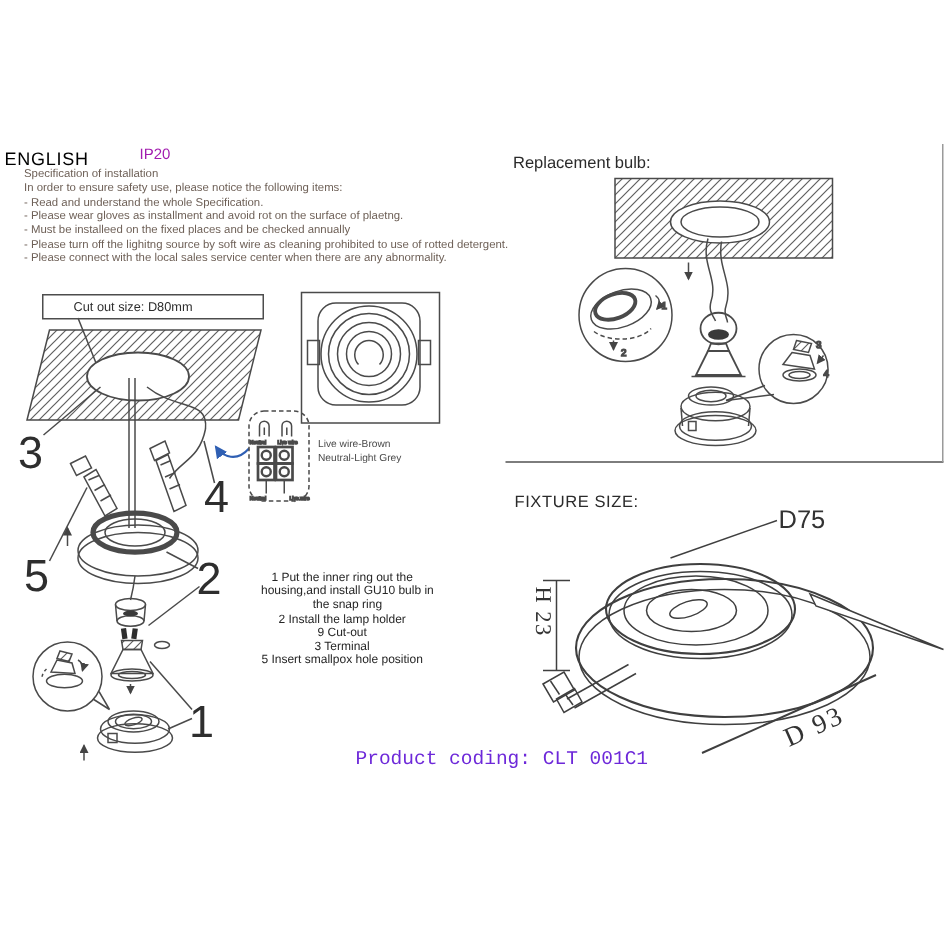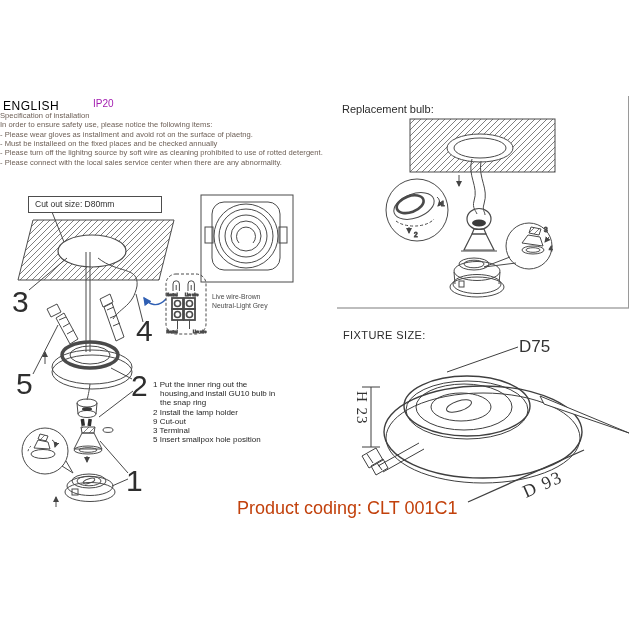--- a/index.html
+++ b/index.html
@@ -2,29 +2,29 @@
 <html><head>
 <meta charset="utf-8">
 <style>
   html,body{margin:0;padding:0;background:#fff;}
   #page{position:relative;width:630px;height:630px;background:#ffffff;overflow:hidden;
         font-family:"Liberation Sans",sans-serif;color:#2e2e2e;}
   #art{position:absolute;left:0;top:0;}
   .abs{position:absolute;}
   .lang{left:3px;top:99px;font-size:12px;letter-spacing:0.5px;color:#000000;}
   .ip{left:93px;top:98px;font-size:10px;color:#a21caf;}
-  .spec{left:0;top:111px;font-size:7.6px;line-height:9.35px;color:#6e6057;width:320px;white-space:nowrap;}
+  .spec{left:16px;top:111px;font-size:7.6px;line-height:9.35px;color:#6e6057;width:320px;white-space:nowrap;}
   .cutout-box{left:28px;top:196px;width:126px;height:15px;border:1px solid #4d4d4d;
-              font-size:8.5px;line-height:15px;padding-left:6px;color:#2e2e2e;}
+              font-size:8.5px;line-height:15px;padding-left:20px;color:#2e2e2e;}
   .wire-note{left:212px;top:292px;font-size:6.8px;line-height:9px;color:#4a4a4a;}
-  .steps{left:153px;top:380px;font-size:8px;line-height:9.2px;color:#262626;white-space:nowrap;}
+  .steps{left:167px;top:380px;font-size:8px;line-height:9.2px;color:#262626;white-space:nowrap;text-align:center;}
   .steps div:nth-child(2),.steps div:nth-child(3){padding-left:7px;}
   .rep-title{left:342px;top:103px;font-size:11px;color:#2b2b2b;}
   .fix-title{left:343px;top:313px;font-size:11px;letter-spacing:0.4px;color:#2b2b2b;margin-top:16px;}
-  .coding{left:237px;top:498px;font-size:18px;color:#c2410c;}
+  .coding{left:237px;top:498px;font-size:13px;color:#6d28d9;font-family:Liberation Mono, monospace;}
   
   .pn{font-family:"Liberation Sans",sans-serif;font-size:30px;fill:#2e2e2e;}
   .tiny{font-family:"Liberation Sans",sans-serif;font-size:3.4px;fill:#6a6a6a;}
   .tinyn{font-family:"Liberation Sans",sans-serif;font-size:6.5px;fill:#444;}
   .dimsans{font-family:"Liberation Sans",sans-serif;font-size:17px;fill:#333;}
   .dimserif{font-family:"Liberation Serif",serif;font-size:15px;fill:#333;letter-spacing:1px;}
   .dimserif2{font-family:"Liberation Serif",serif;font-size:18px;fill:#333;letter-spacing:1.5px;}
 </style>
 </head>
 <body>
@@ -260,20 +260,21 @@
   <text transform="translate(357,391) rotate(90)" class="dimserif">H 23</text>
   <text transform="translate(526,498) rotate(-24)" class="dimserif2">D 93</text>
 </svg>
 
   <div class="abs lang">ENGLISH</div>
   <div class="abs ip">IP20</div>
 
   <div class="abs spec">
     <div>Specification of installation</div>
     <div>In order to ensure safety use, please notice the following items:</div>
+    <div>- Read and understand the whole Specification.</div>
     <div>- Please wear gloves as installment and avoid rot on the surface of plaetng.</div>
     <div>- Must be installeed on the fixed places and be checked annually</div>
     <div>- Please turn off the lighitng source by soft wire as cleaning prohibited to use of rotted detergent.</div>
     <div>- Please connect with the local sales service center when there are any abnormality.</div>
   </div>
 
   <div class="abs cutout-box">Cut out size: D80mm</div>
 
   <div class="abs wire-note">
     <div>Live wire-Brown</div>

